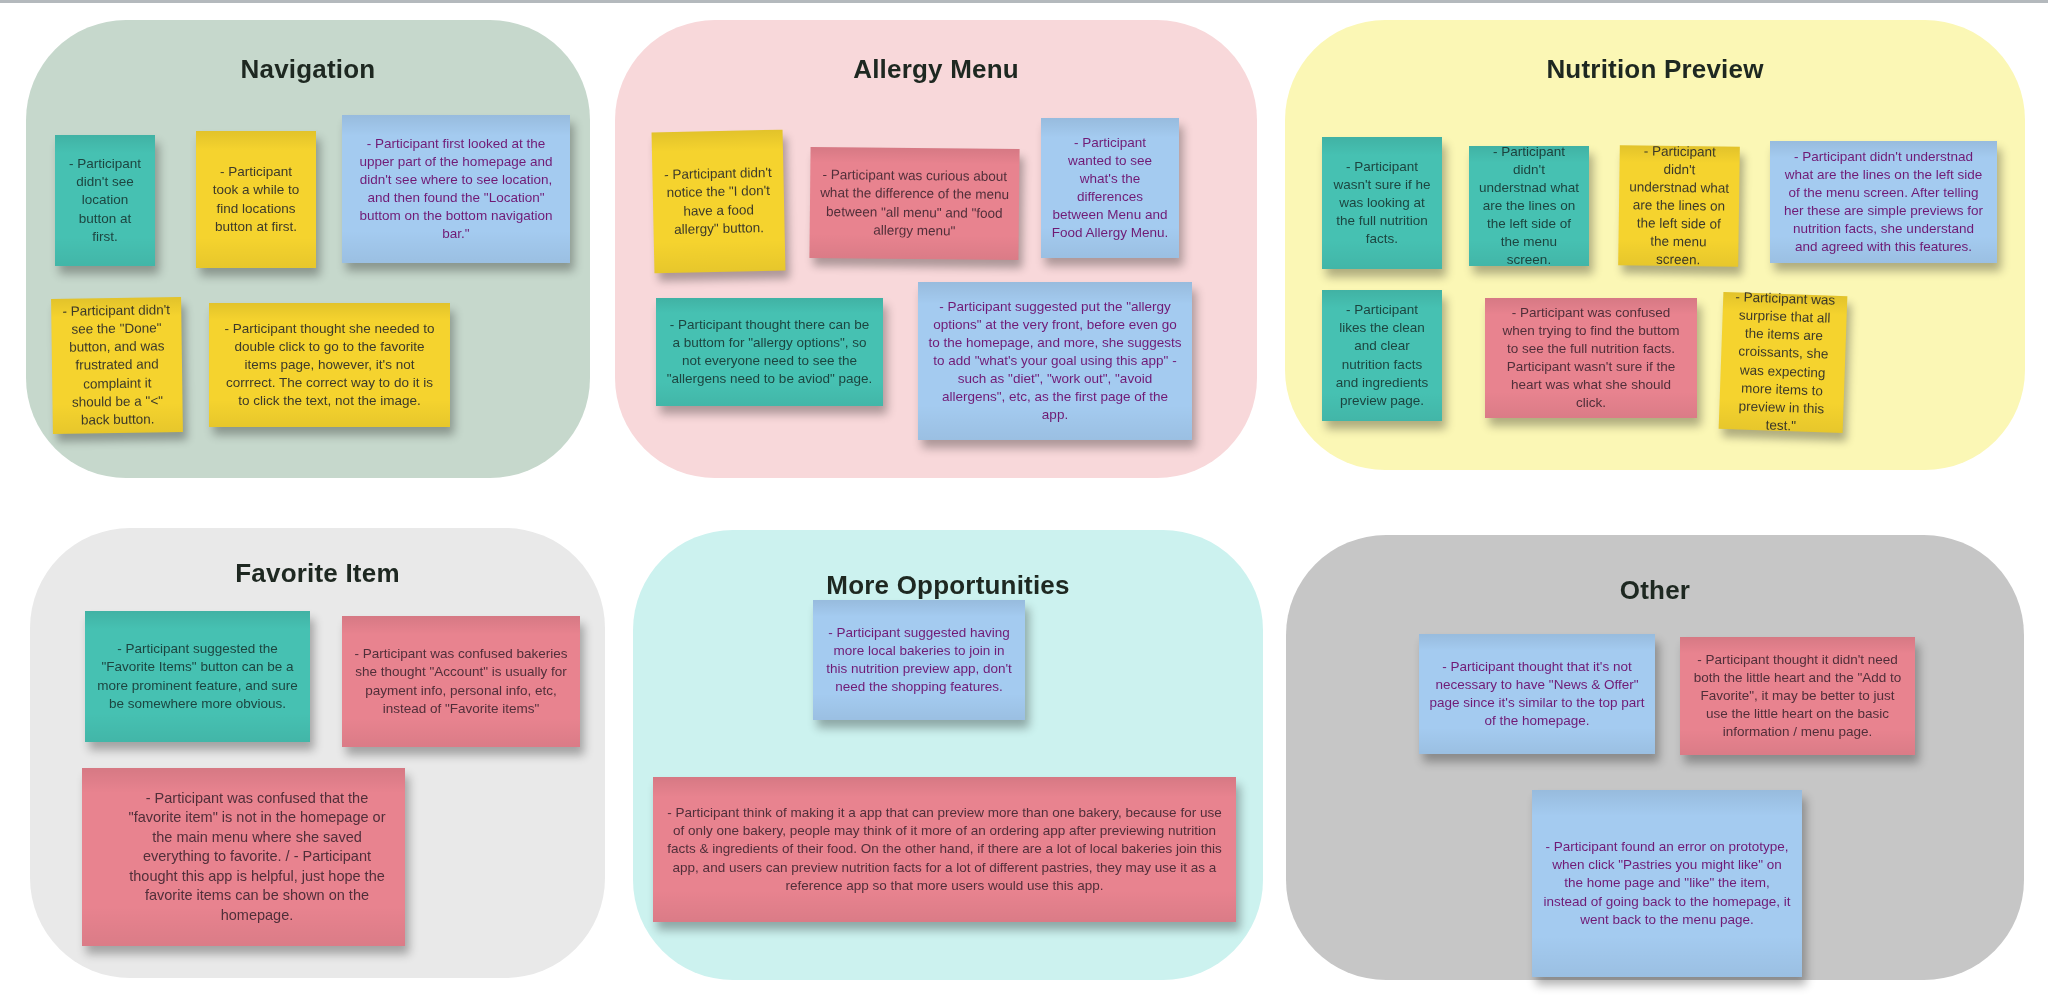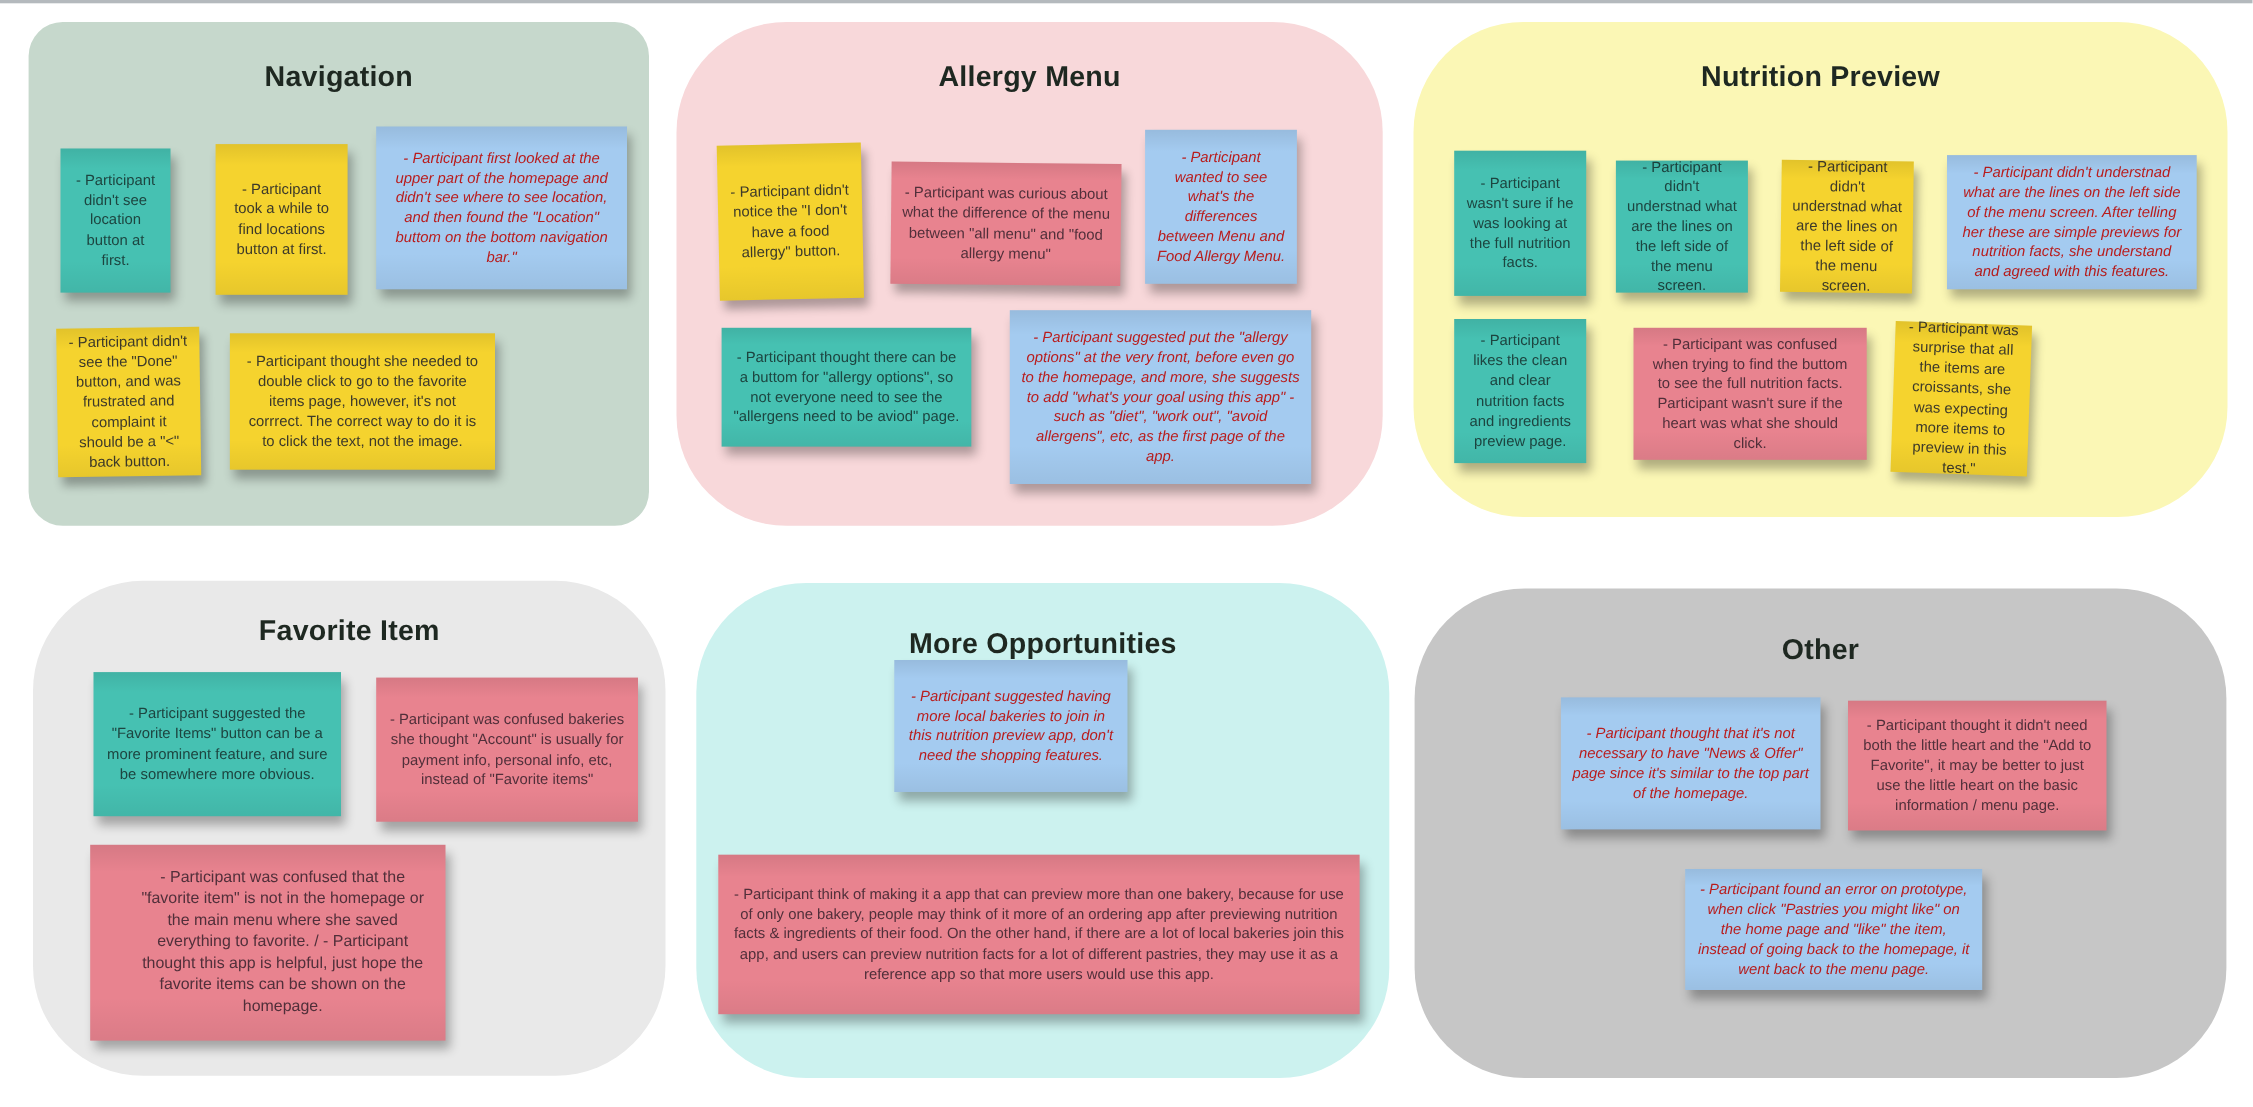--- a/index.html
+++ b/index.html
@@ -24,33 +24,33 @@
     text-align:center; padding:8px 10px; box-sizing:border-box;
     font-size:13.5px; line-height:1.34; font-weight:400;
     box-shadow:4px 8px 9px rgba(0,0,0,0.30);
   }
   .note::after {
     content:''; position:absolute; inset:0; pointer-events:none;
     background:linear-gradient(180deg, rgba(0,0,0,0.08) 0%, rgba(255,255,255,0) 14%, rgba(255,255,255,0) 78%, rgba(0,0,0,0.06) 100%);
   }
   .note.teal   { background:#46c1b2; color:#1d4540; }
   .note.yellow { background:#f5d32e; color:#3d3a2a; }
-  .note.blue   { background:#a4cbf0; color:#b91c1c;font-style:italic; }
+  .note.blue   { background:#a4cbf0; color:#701a75; }
   .note.pink   { background:#e8838f; color:#512f3a; }
   .fs15 { font-size:14.5px; }
   .edge-line {
     position:absolute; left:0; right:0; top:998; height:3px; background:#b4b9bd;
   }
 </style>
 </head>
 <body>
 
 <div class="board">
 
-  <div class="section sec-nav" style="left:26px;top:20px;width:564px;height:458px;border-radius:31px;">
+  <div class="section sec-nav" style="left:26px;top:20px;width:564px;height:458px;">
     <div class="section-title" style="top:34px;">Navigation</div>
     <div class="note teal" style="left:29px;top:115px;width:100px;height:131px;">- Participant didn't see location button at first.</div>
     <div class="note yellow" style="left:170px;top:111px;width:120px;height:137px;">- Participant took a while to find locations button at first.</div>
     <div class="note blue" style="left:316px;top:95px;width:228px;height:148px;">- Participant first looked at the upper part of the homepage and didn't see where to see location, and then found the "Location" buttom on the bottom navigation bar."</div>
     <div class="note yellow" style="left:26px;top:278px;width:130px;height:135px;transform:rotate(-0.8deg);">- Participant didn't see the "Done" button, and was frustrated and complaint it should be a "&lt;" back button.</div>
     <div class="note yellow" style="left:183px;top:283px;width:241px;height:124px;">- Participant thought she needed to double click to go to the favorite items page, however, it's not corrrect. The correct way to do it is to click the text, not the image.</div>
   </div>
 
   <div class="section sec-allergy" style="left:615px;top:20px;width:642px;height:458px;">
     <div class="section-title" style="top:34px;">Allergy Menu</div>
@@ -82,17 +82,17 @@
   <div class="section sec-more" style="left:633px;top:530px;width:630px;height:450px;">
     <div class="section-title" style="top:40px;">More Opportunities</div>
     <div class="note blue" style="left:180px;top:70px;width:212px;height:120px;">- Participant suggested having more local bakeries to join in this nutrition preview app, don't need the shopping features.</div>
     <div class="note pink" style="left:20px;top:247px;width:583px;height:145px;">- Participant think of making it a app that can preview more than one bakery, because for use of only one bakery, people may think of it more of an ordering app after previewing nutrition facts &amp; ingredients of their food. On the other hand, if there are a lot of local bakeries join this app, and users can preview nutrition facts for a lot of different pastries, they may use it as a reference app so that more users would use this app.</div>
   </div>
 
   <div class="section sec-other" style="left:1286px;top:535px;width:738px;height:445px;">
     <div class="section-title" style="top:40px;">Other</div>
     <div class="note blue" style="left:133px;top:99px;width:236px;height:120px;">- Participant thought that it's not necessary to have "News &amp; Offer" page since it's similar to the top part of the homepage.</div>
     <div class="note pink" style="left:394px;top:102px;width:235px;height:118px;">- Participant thought it didn't need both the little heart and the "Add to Favorite", it may be better to just use the little heart on the basic information / menu page.</div>
-    <div class="note blue" style="left:246px;top:255px;width:270px;height:110px;">- Participant found an error on prototype, when click "Pastries you might like" on the home page and "like" the item, instead of going back to the homepage, it went back to the menu page.</div>
+    <div class="note blue" style="left:246px;top:255px;width:270px;height:187px;">- Participant found an error on prototype, when click "Pastries you might like" on the home page and "like" the item, instead of going back to the homepage, it went back to the menu page.</div>
   </div>
 
   <div class="edge-line"></div>
 </div>
 
 </body></html>

